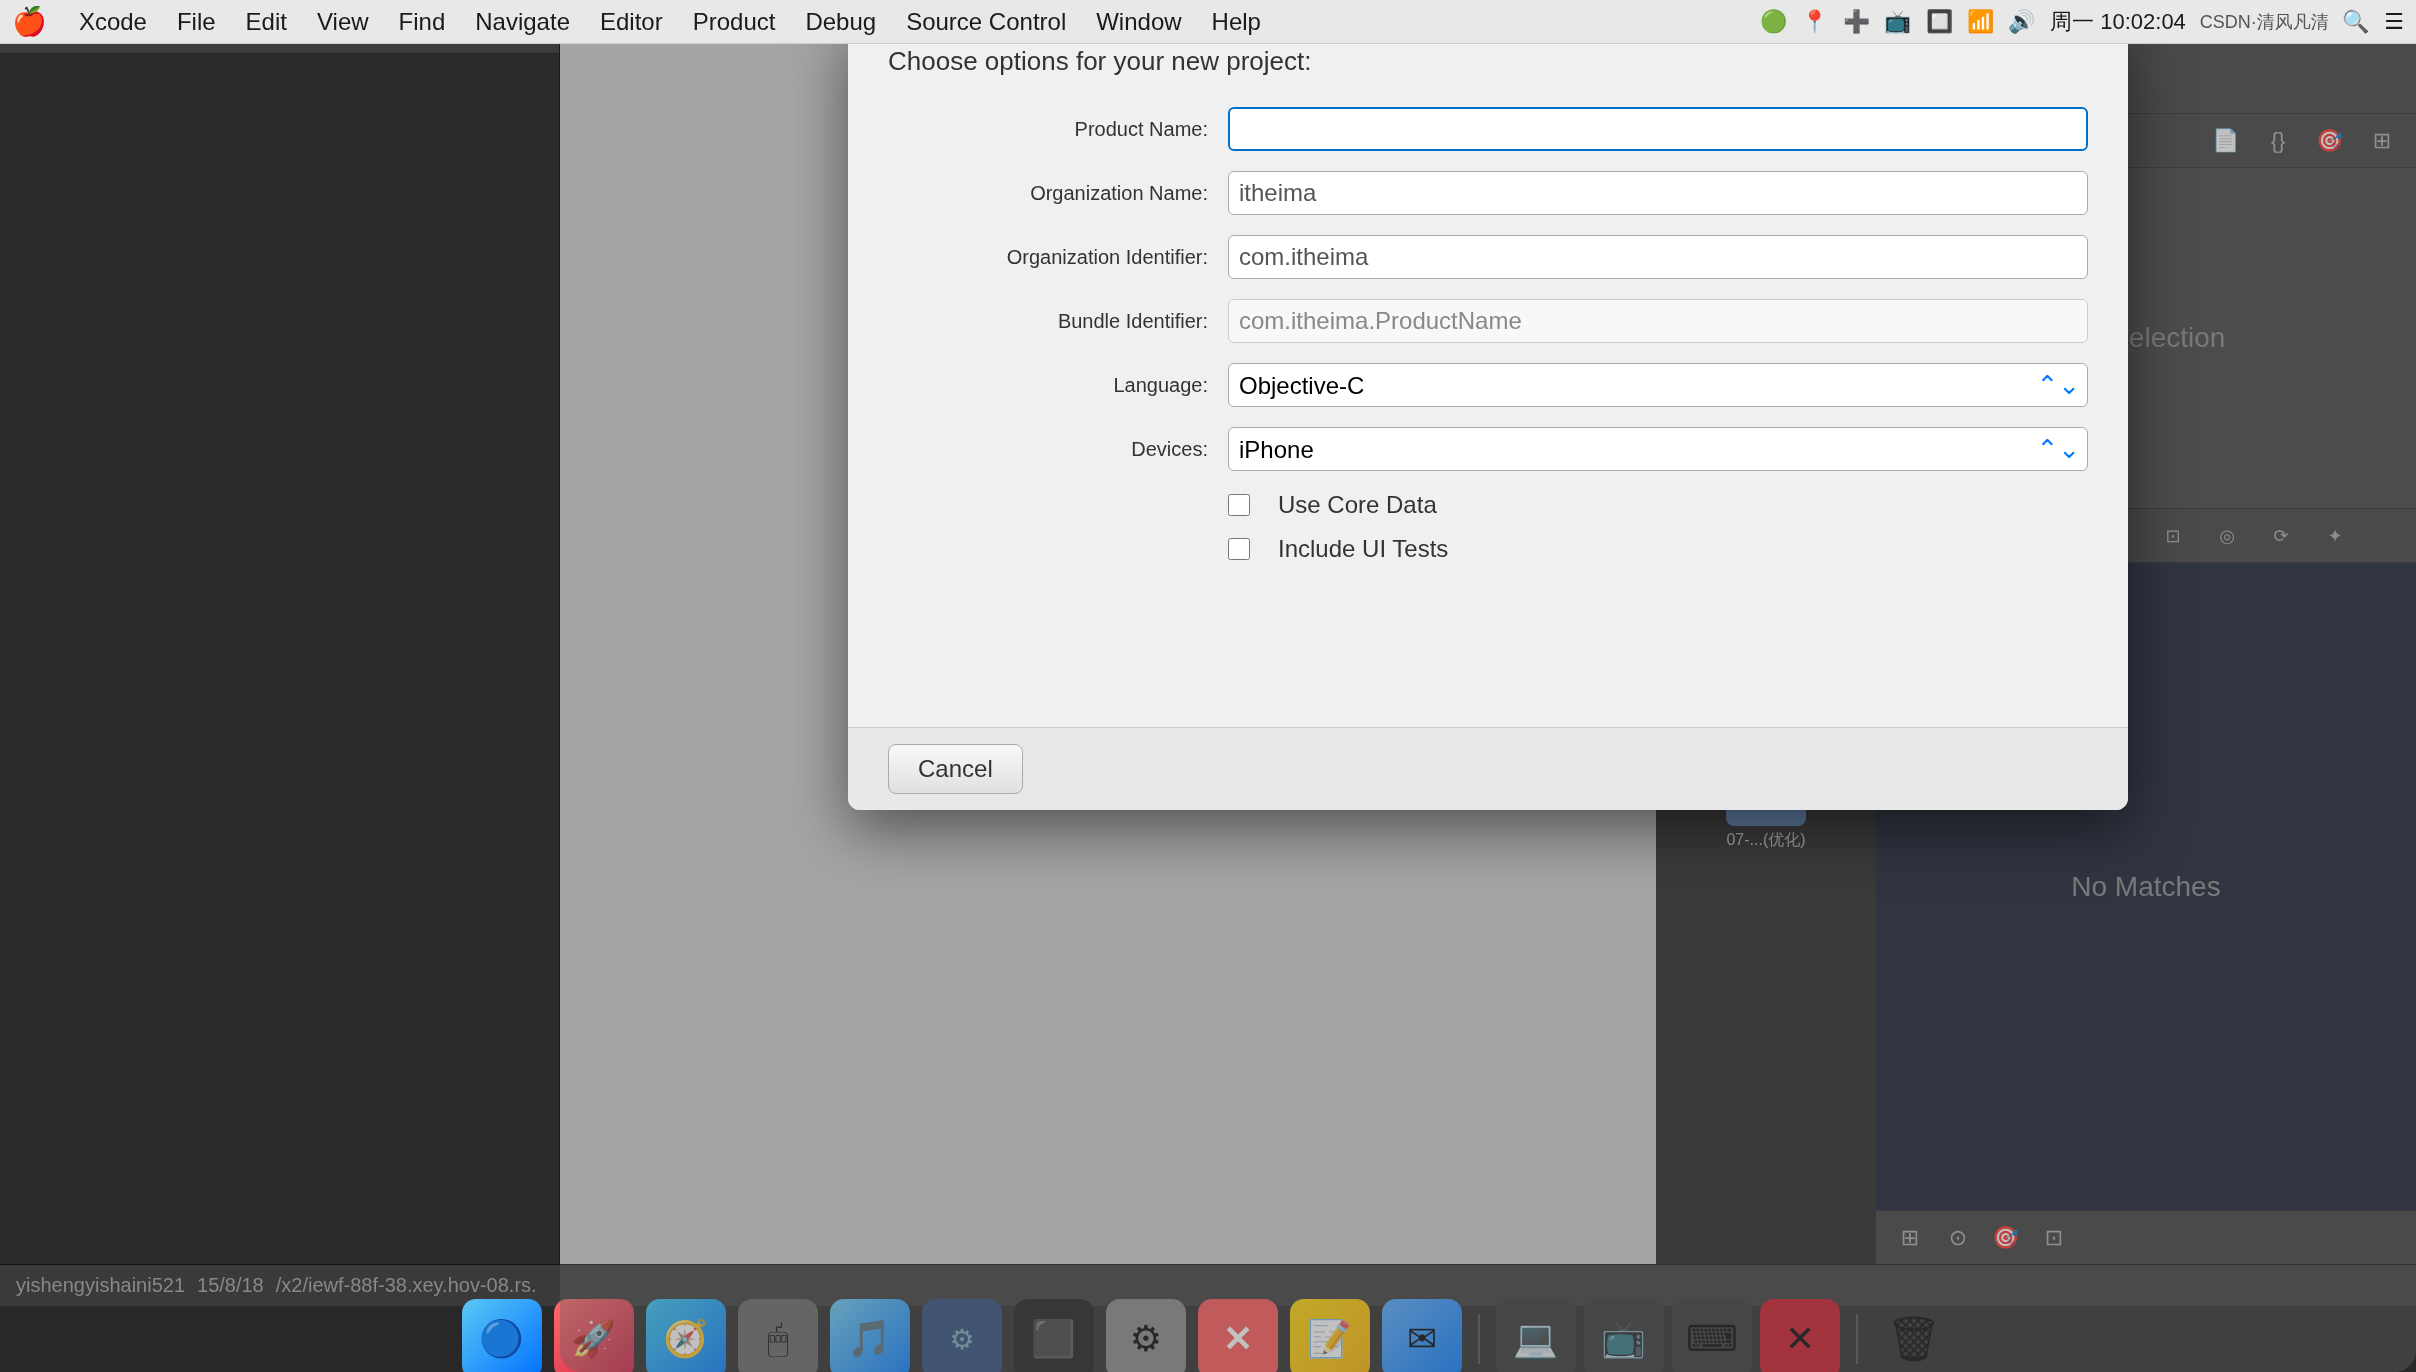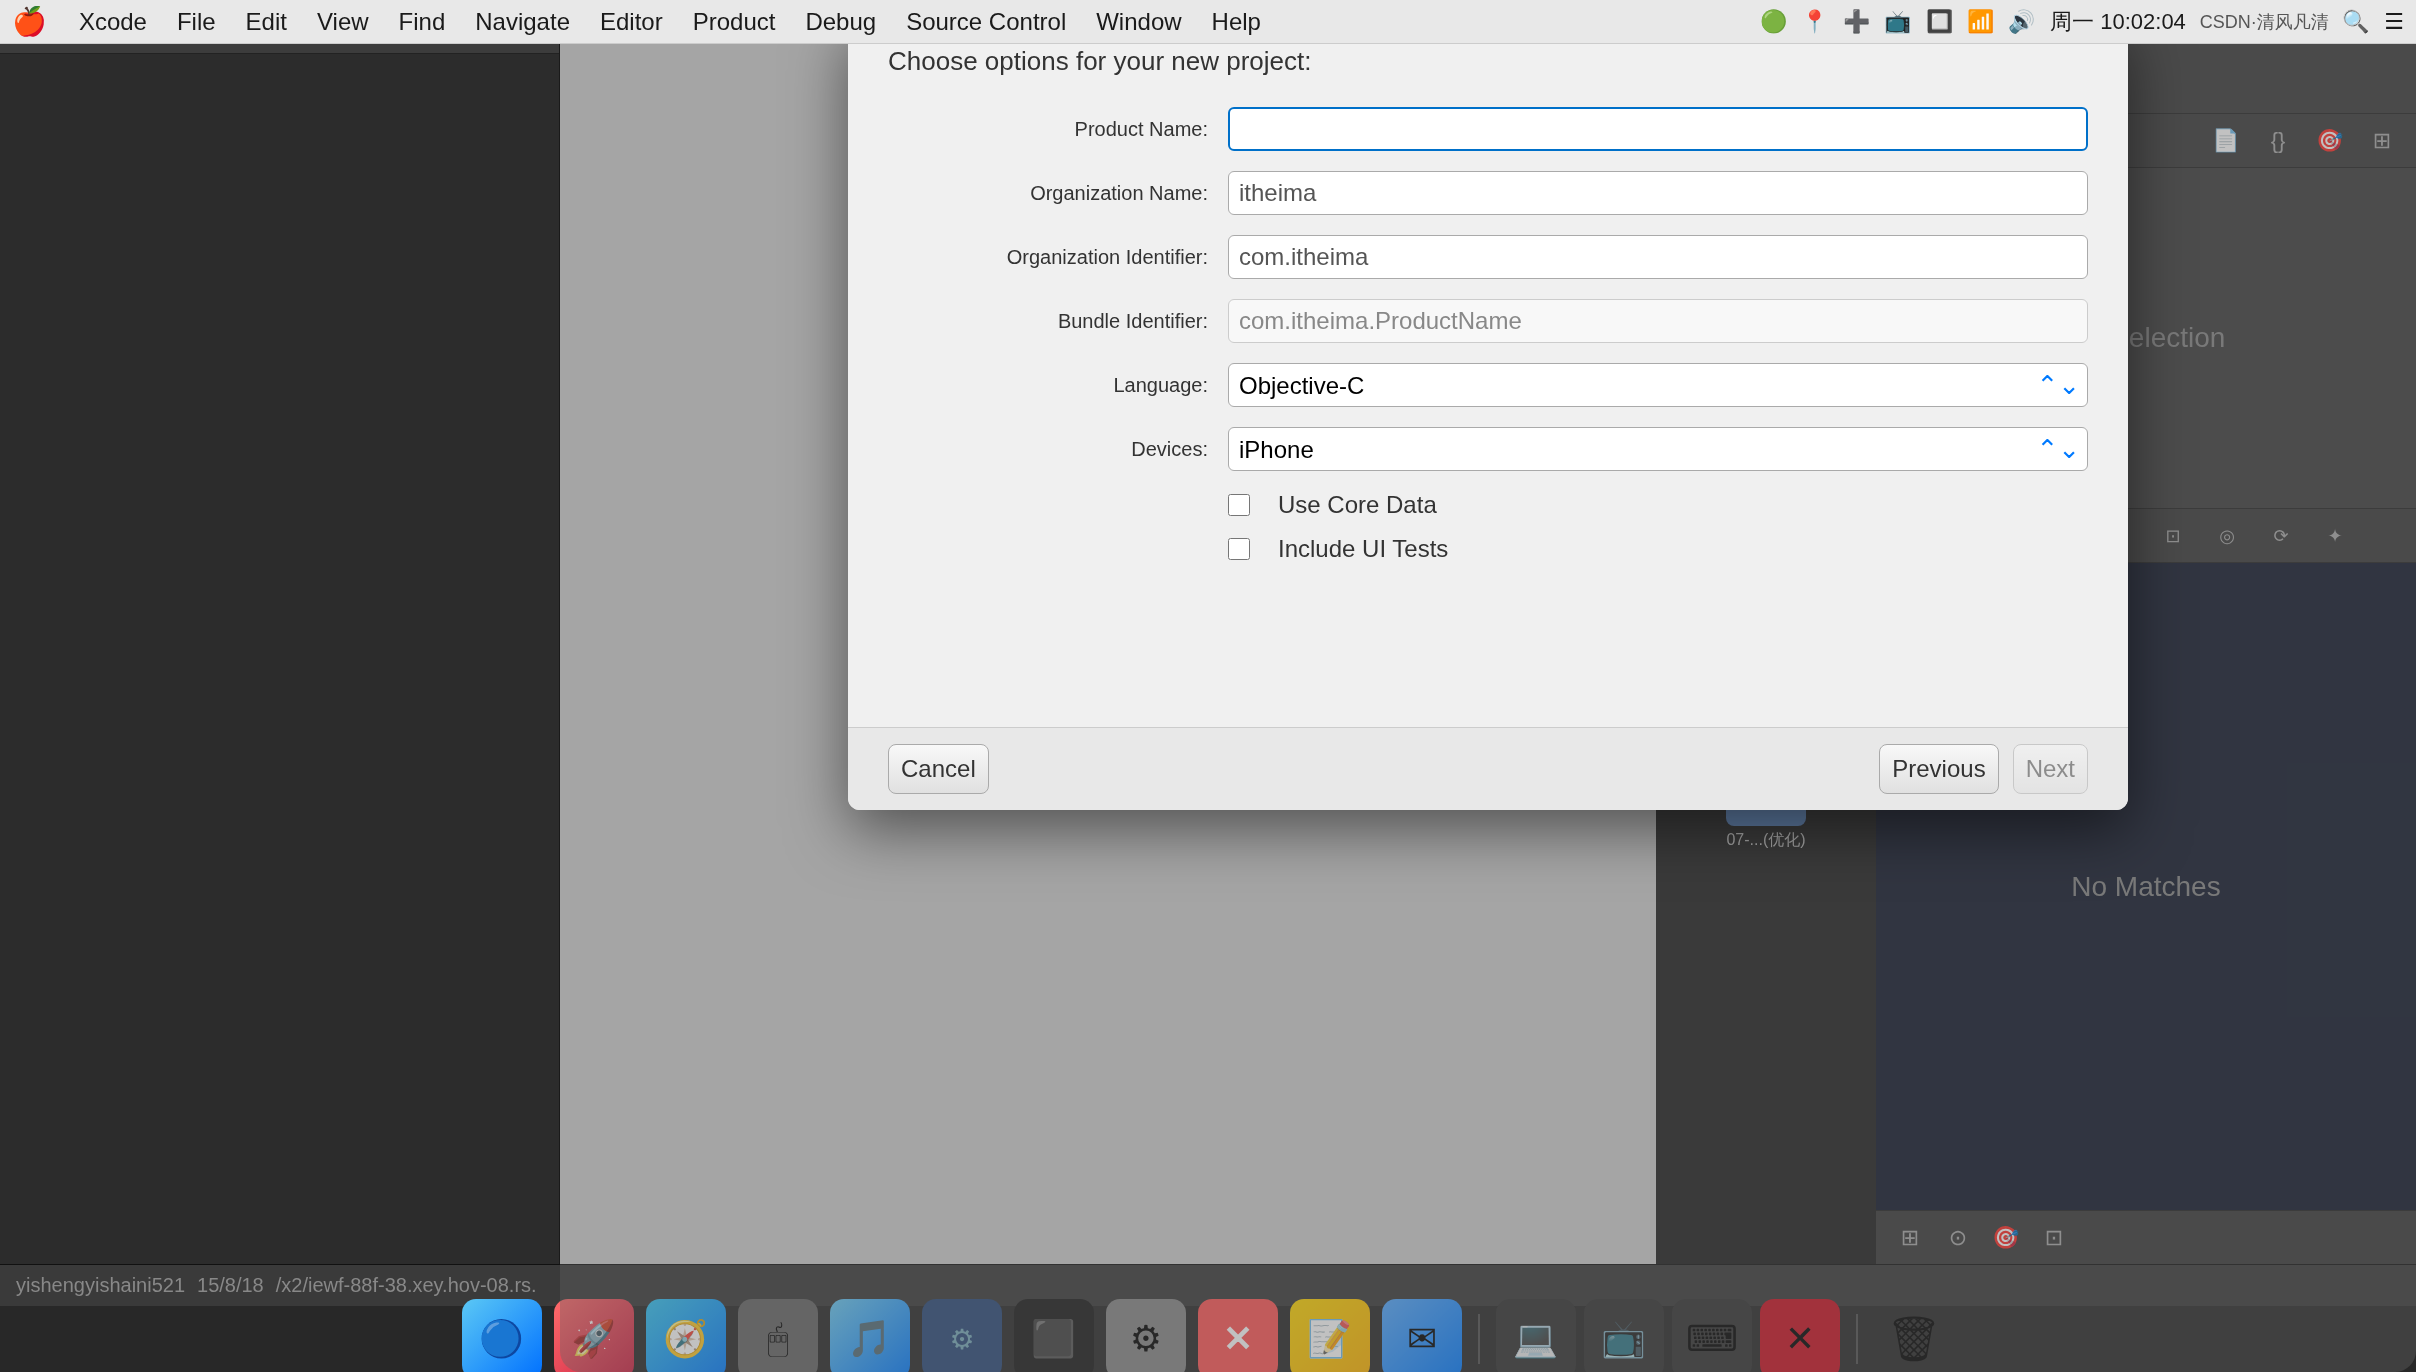--- a/index.html
+++ b/index.html
@@ -245,21 +245,21 @@
     .dialog-footer {
       padding: 16px 40px;
       display: flex;
       align-items: center;
       justify-content: space-between;
       background: #e8e8e8;
       border-top: 1px solid #ccc;
     }
     .dialog-btn {
       height: 50px;
-      padding: 0 12px;
+      padding: 0 29px;
       border-radius: 8px;
       font-size: 24px;
       cursor: pointer;
       border: 1px solid #aaa;
       background: linear-gradient(to bottom, #f8f8f8, #e0e0e0);
       color: #333;
     }
     .dialog-btn.disabled {
       opacity: 0.5;
       cursor: default;
@@ -515,24 +515,20 @@
         </div>
         <div class="checkbox-row">
           <input type="checkbox" id="uitests" style="">
           <label for="uitests">Include UI Tests</label>
         </div>
 
       </div>
 
       <div class="dialog-footer">
         <button class="dialog-btn">Cancel</button>
-        <div class="footer-right">
-          <button class="dialog-btn">Previous</button>
-          <button class="dialog-btn disabled">Next</button>
-        </div>
       </div>
     </div>
   </div>
 </div>
 
 <div style="position:absolute; top:114px; right:0; width:540px; bottom:108px; background:#2b2b2b; z-index:10; display:flex; flex-direction:column;">
 
   <div style="height:54px; background:#3a3a3a; border-bottom:1px solid #222; display:flex; align-items:center; justify-content:flex-end; padding:0 12px; gap:8px;">
     <button class="toolbar-icon-btn">📄</button>
     <button class="toolbar-icon-btn">{}</button>

